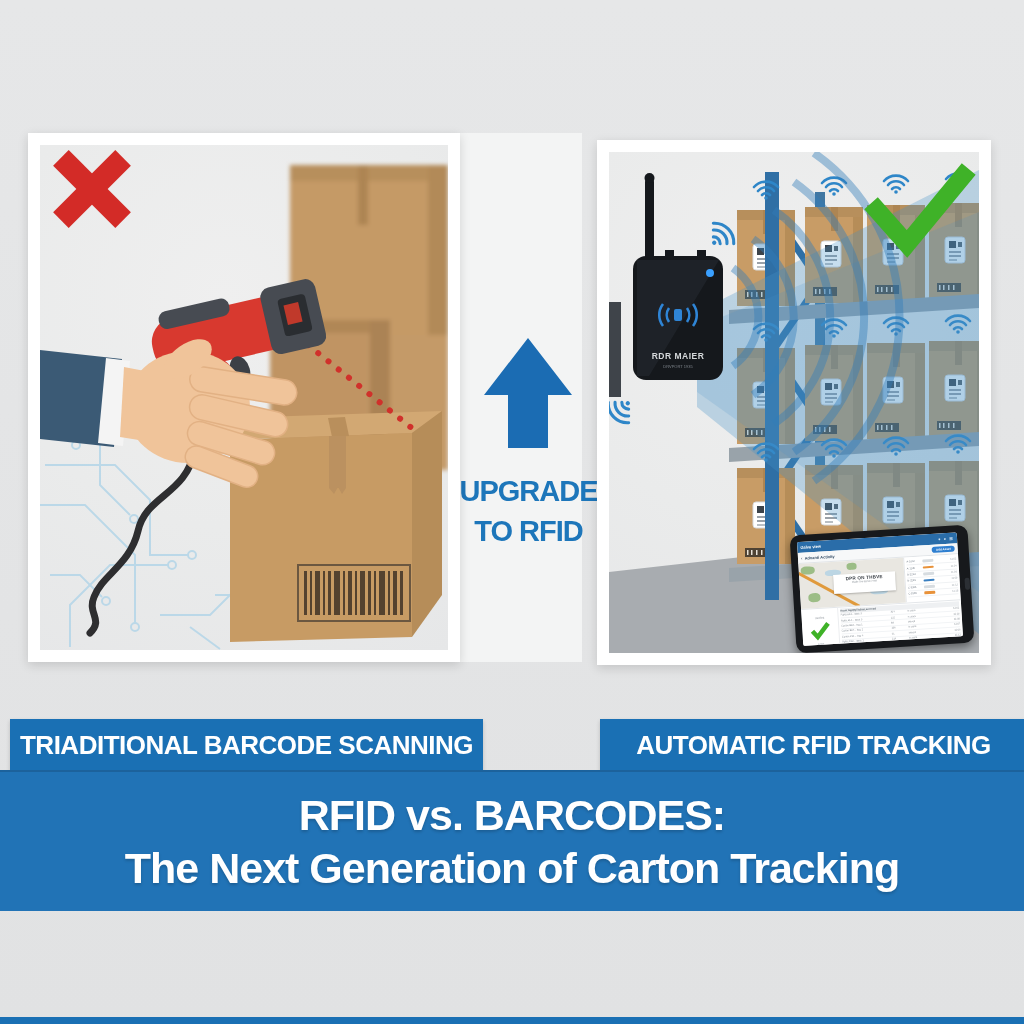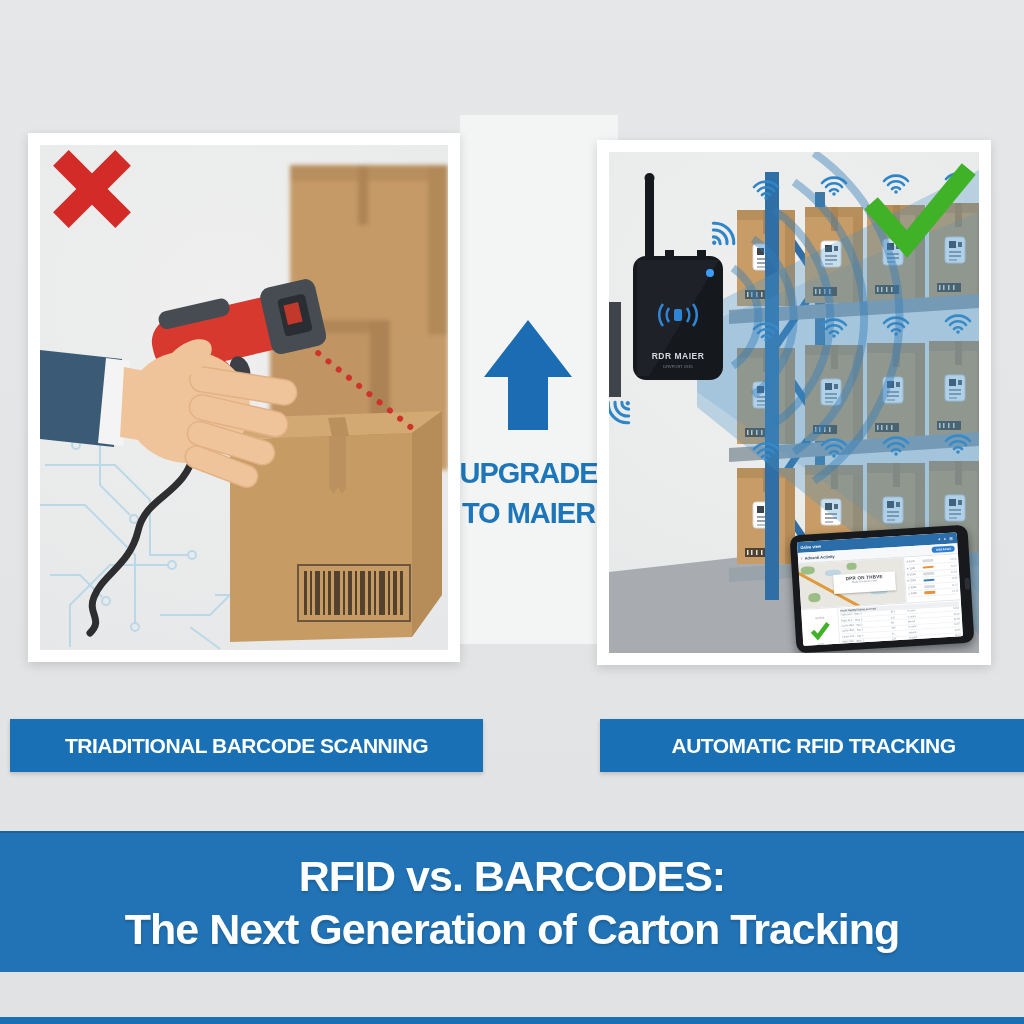--- a/index.html
+++ b/index.html
@@ -6,30 +6,30 @@
   .stage{position:relative;width:1024px;height:1024px;overflow:hidden;
          background:linear-gradient(180deg,#e6e7e8 0%,#e3e4e5 60%,#e1e2e3 100%);
          font-family:"Liberation Sans",sans-serif;}
   .panel{position:absolute;background:#ffffff;box-shadow:0 3px 10px rgba(0,0,0,.14);}
   .panel-inner{position:absolute;left:12px;top:12px;overflow:hidden;
                background:radial-gradient(circle at 45% 30%,#efefef 0%,#eaebeb 55%,#e6e7e8 100%);text-decoration:underline;}
   .panel-left{left:28px;top:133px;width:432px;height:529px;}
   .panel-left .panel-inner{width:408px;height:505px;}
   .panel-right{left:597px;top:140px;width:394px;height:525px;}
   .panel-right .panel-inner{width:370px;height:501px;}
-  .divider{position:absolute;left:460px;top:115px;width:122px;height:529px;background:#f3f4f4;padding-left:36px;}
+  .divider{position:absolute;left:460px;top:133px;width:122px;height:529px;background:#f3f4f4;}
   .divider svg{position:absolute;left:0;top:0;}
   .upgrade-text{position:absolute;left:-12px;top:338px;width:161px;text-align:center;
     color:#1d76ba;font-weight:bold;font-size:29px;line-height:1.38;letter-spacing:-1px;}
   .bar{position:absolute;top:719px;height:53px;background:#1a70b4;display:flex;
        align-items:center;justify-content:center;box-shadow:0 2px 4px rgba(0,0,0,.18);}
   .bar-left{left:10px;width:473px;}
   .bar-right{left:600px;width:427px;}
-  .bar span{color:#fff;font-weight:bold;font-size:21px;letter-spacing:-.5px;white-space:nowrap;}
-  .banner{position:absolute;left:0;top:831px;width:1024px;height:139px;background:#2173b6;
+  .bar span{color:#fff;font-weight:bold;font-size:26px;letter-spacing:-.5px;white-space:nowrap;}
+  .banner{position:absolute;left:0;top:770px;width:1024px;height:139px;background:#2173b6;
           border-top:2px solid #1c629c;display:flex;flex-direction:column;align-items:center;
           justify-content:center;gap:2px;}
   .banner .l1,.banner .l2{color:#fff;font-weight:bold;font-size:43px;line-height:1.18;
           letter-spacing:-1px;text-shadow:0 2px 3px rgba(0,0,0,.18);}
   .bottom-strip{position:absolute;left:0;top:1017px;width:1024px;height:7px;background:#1a70b4;}
 
   
   .tablet{position:absolute;left:184px;top:378px;width:178px;height:118px;background:#17191c;
           border-radius:10px;transform:rotate(-3.5deg);box-shadow:0 4px 10px rgba(0,0,0,.45);}
   .tab-screen{position:absolute;left:7px;top:7px;width:160px;height:104px;background:#fff;
@@ -75,21 +75,21 @@
 <body>
 
 <div class="stage">
 
   <div class="divider">
     <svg width="137" height="529" viewBox="0 0 137 529">
       <path d="M68 205 L112 262 H88 V315 H48 V262 H24 Z" fill="#1b6cb3"></path>
     </svg>
     <div class="upgrade-text">
       <div>UPGRADE</div>
-      <div>TO MAIER</div>
+      <div>TO RFID</div>
     </div>
   </div>
 
   <div class="panel panel-left">
     <div class="panel-inner">
       <svg width="408" height="505" viewBox="0 0 408 505">
         <defs>
           <filter id="blur2">
               <feGaussianBlur stdDeviation="2"></feGaussianBlur>
             </filter>

